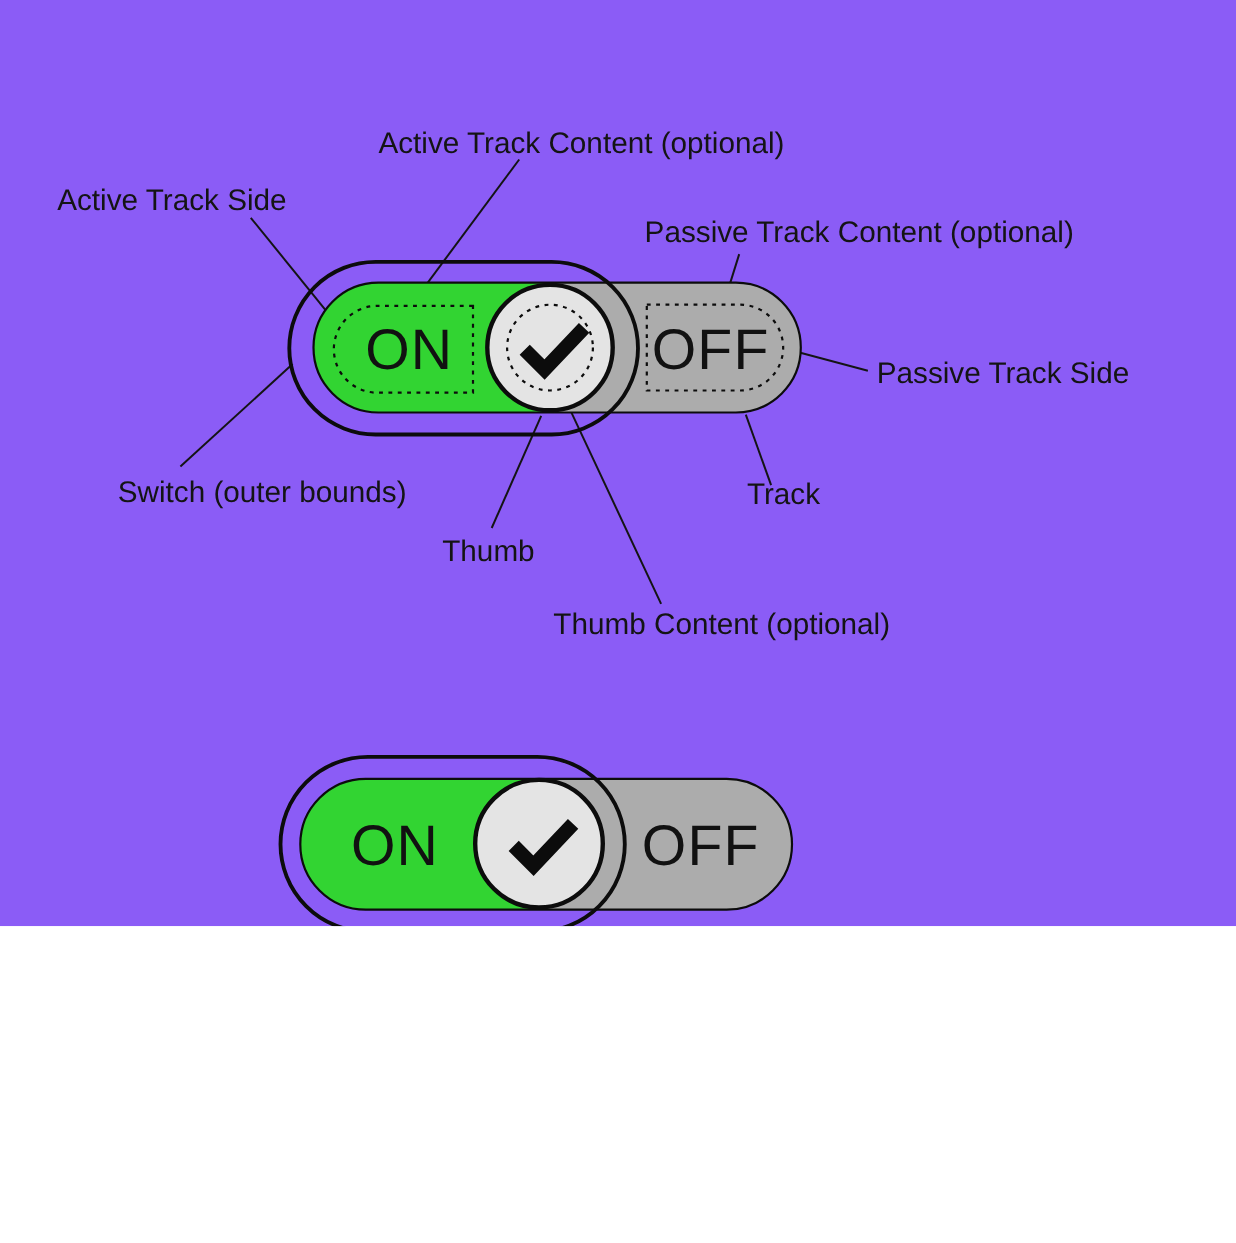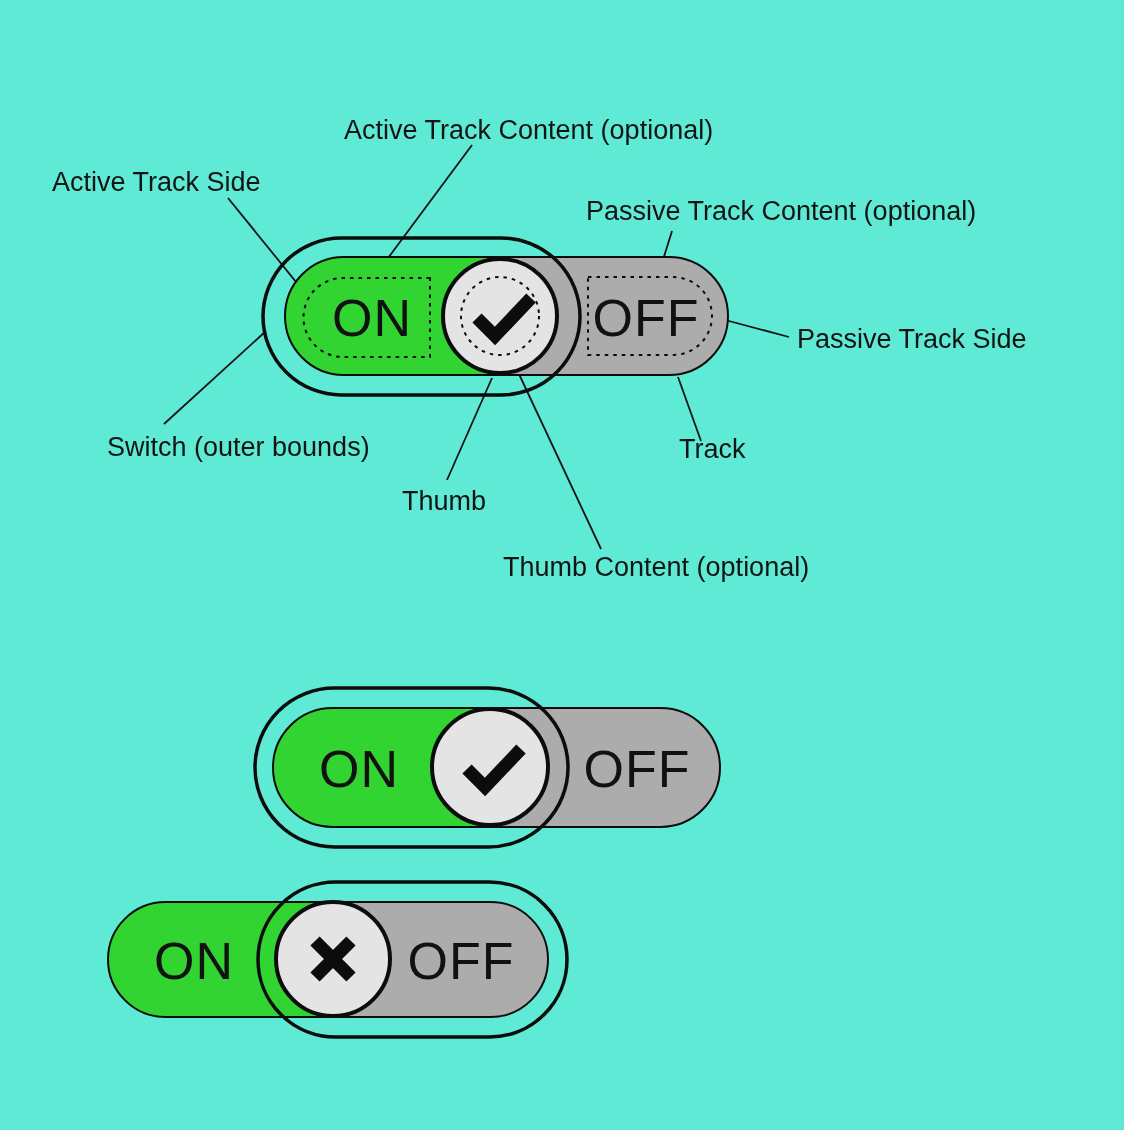--- a/index.html
+++ b/index.html
@@ -1,16 +1,16 @@
 <!DOCTYPE html>
 <html><head>
 <meta charset="utf-8">
 <style>
   html,body{margin:0;padding:0;background:#ffffff;}
-  #canvas{position:relative;width:1124px;height:1130px;background:#5eead4;overflow:hidden;
+  #canvas{position:relative;width:1124px;height:842px;background:#8b5cf6;overflow:hidden;
           font-family:"Liberation Sans",sans-serif;}
   svg{display:block;}
   .leader{stroke:#141414;stroke-width:1.8;fill:none;}
   .track-outline{fill:none;stroke:#0c0c0c;stroke-width:2;}
   .ring{fill:none;stroke:#0c0c0c;stroke-width:3.5;}
   .thumb-circle{stroke:#0c0c0c;stroke-width:4;}
   .dashed{fill:none;stroke:#0c0c0c;stroke-width:2;stroke-dasharray:3.5 5;}
   .glyph{fill:none;stroke:#0c0c0c;stroke-width:13;stroke-linecap:butt;}
   .label{font-family:"Liberation Sans",sans-serif;font-size:27px;fill:#141414;}
   .switch-text{font-family:"Liberation Sans",sans-serif;font-size:52px;fill:#111111;

